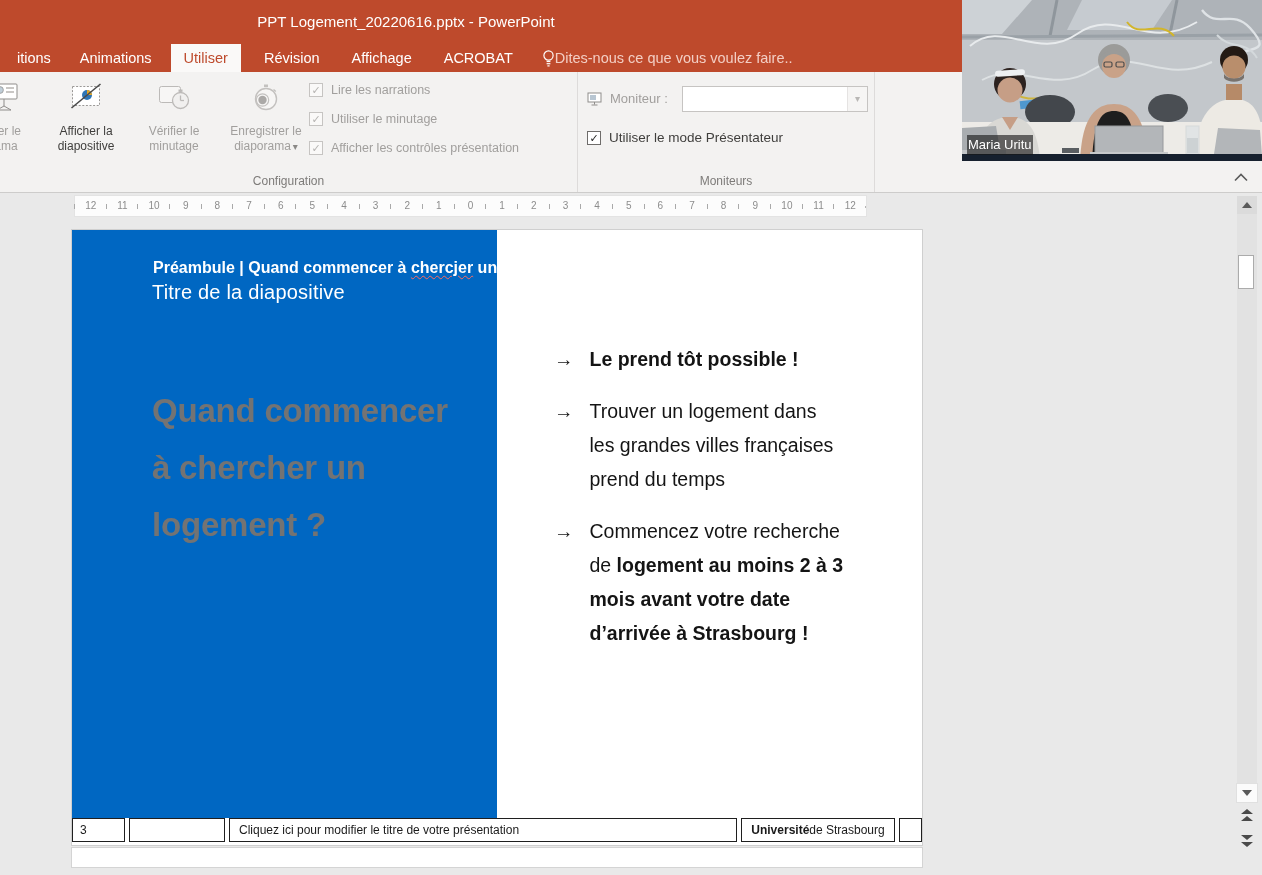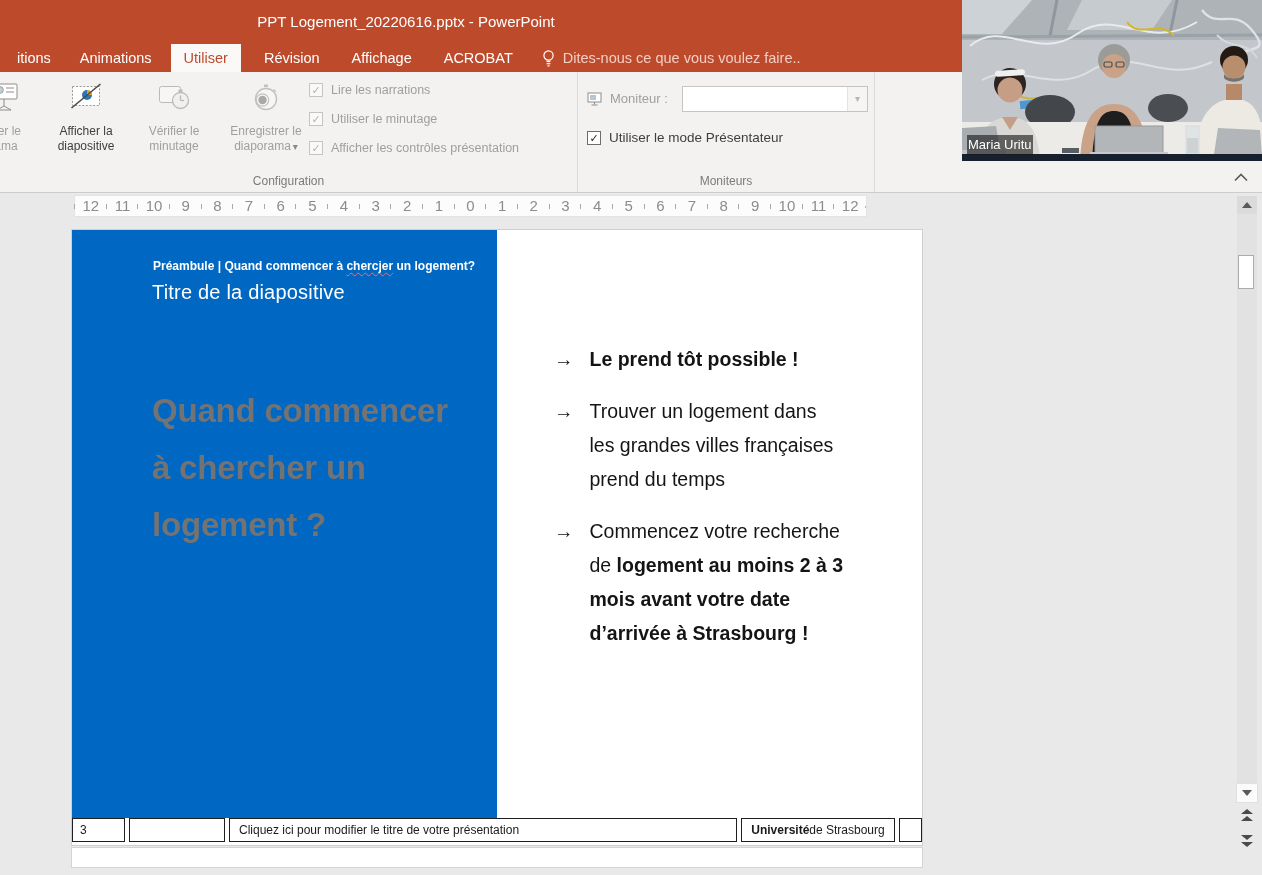--- a/index.html
+++ b/index.html
@@ -16,21 +16,21 @@
   
   .titlebar{position:absolute;left:0;top:0;width:100%;height:44px;background:var(--orange);}
   .window-title{position:absolute;left:0;top:13px;width:812px;text-align:center;color:#fff;font-size:15px;}
 
   
   .tabbar{position:absolute;left:0;top:44px;width:100%;height:28px;background:var(--orange);display:flex;align-items:stretch;color:#fff;font-size:14.5px;}
   .tab{display:flex;align-items:center;padding:0 13px;cursor:default;}
   .tab.partial{padding-left:17px;padding-right:10px;}
   .tab.active{background:#FAF9F8;color:var(--orange);margin-left:6px;margin-right:4px;}
   .tab + .tab{margin-left:6px;}
-  .tellme{display:flex;align-items:center;gap:8px;margin-left:16px;color:#F3CEC4;}
+  .tellme{display:flex;align-items:center;gap:0;margin-left:16px;color:#F3CEC4;}
   .bulb{width:13px;height:17px;}
 
   
   .ribbon{position:absolute;left:0;top:72px;width:100%;height:121px;background:var(--ribbon-bg);border-bottom:1px solid #CDCCCB;}
   .rgroup{position:absolute;top:0;height:100%;border-right:1px solid #DDDBDA;}
   #g-config{left:0;width:578px;}
   #g-monitors{left:578px;width:297px;}
   .rgroup-label{position:absolute;bottom:4px;left:0;right:0;text-align:center;font-size:12px;color:#7D7B79;}
   .big-btn{position:absolute;top:7px;width:82px;text-align:center;font-size:12px;line-height:15px;color:var(--en-text);cursor:default;}
   .big-btn.disabled{color:var(--dis-text);}
@@ -54,27 +54,27 @@
 
   .collapse-btn{position:absolute;right:9px;bottom:7px;width:24px;height:16px;display:flex;align-items:center;justify-content:center;}
 
   
   .video{position:absolute;left:962px;top:0;width:300px;height:161px;background:#bfc3c7;overflow:hidden;}
   .video svg{display:block;width:100%;height:100%;}
   .name-tag{position:absolute;left:5px;bottom:6px;background:rgba(22,22,22,.62);color:#fff;font-size:13px;padding:2px 1px 3px;}
 
   
   .ruler{position:absolute;left:75px;top:196px;width:791px;height:20px;background:#FCFCFC;display:flex;box-shadow:0 0 0 1px #E3E3E3;}
-  .ruler-cell{flex:1;position:relative;color:#8C8C8C;font-size:15px;text-align:center;line-height:20px;}
+  .ruler-cell{flex:1;position:relative;color:#8C8C8C;font-size:10px;text-align:center;line-height:20px;}
   .ruler-cell::before{content:"";position:absolute;left:-1px;top:8px;width:1px;height:5px;background:#A9A9A9;}
   .ruler-cell::after{content:"";position:absolute;right:0;top:10px;width:1px;height:2px;background:#B5B5B5;}
 
   .slide{position:absolute;left:72px;top:230px;width:850px;height:615px;background:#fff;outline:1px solid #CFCFCF;}
   .blue-panel{position:absolute;left:0;top:0;width:425px;height:588px;background:var(--blue);}
-  .eyebrow{position:absolute;left:81px;top:29px;color:#fff;font-size:12px;font-weight:bold;}
+  .eyebrow{position:absolute;left:81px;top:29px;color:#fff;font-size:16px;font-weight:bold;}
   .misspell{text-decoration:underline wavy #ff6a5e;text-decoration-thickness:1px;text-underline-offset:2px;}
   .slide-subtitle{position:absolute;left:80px;top:51px;color:#fff;font-size:20px;font-weight:400;letter-spacing:.2px;}
   .slide-title{position:absolute;left:80px;top:152px;color:#737373;font-size:33px;font-weight:bold;line-height:57px;white-space:pre-line;letter-spacing:-.2px;}
   .bullets{position:absolute;left:482px;top:112px;width:380px;}
   .bullet{display:flex;gap:16px;margin-bottom:18px;font-size:19.5px;line-height:34px;color:#141414;}
   .bullet .arrow{flex:0 0 auto;}
   .bullet .txt{white-space:pre-line;}
   .bullet b{font-weight:bold;}
 
   .sfooter{position:absolute;left:0;top:588px;width:850px;height:24px;background:#fff;display:flex;gap:4px;}

